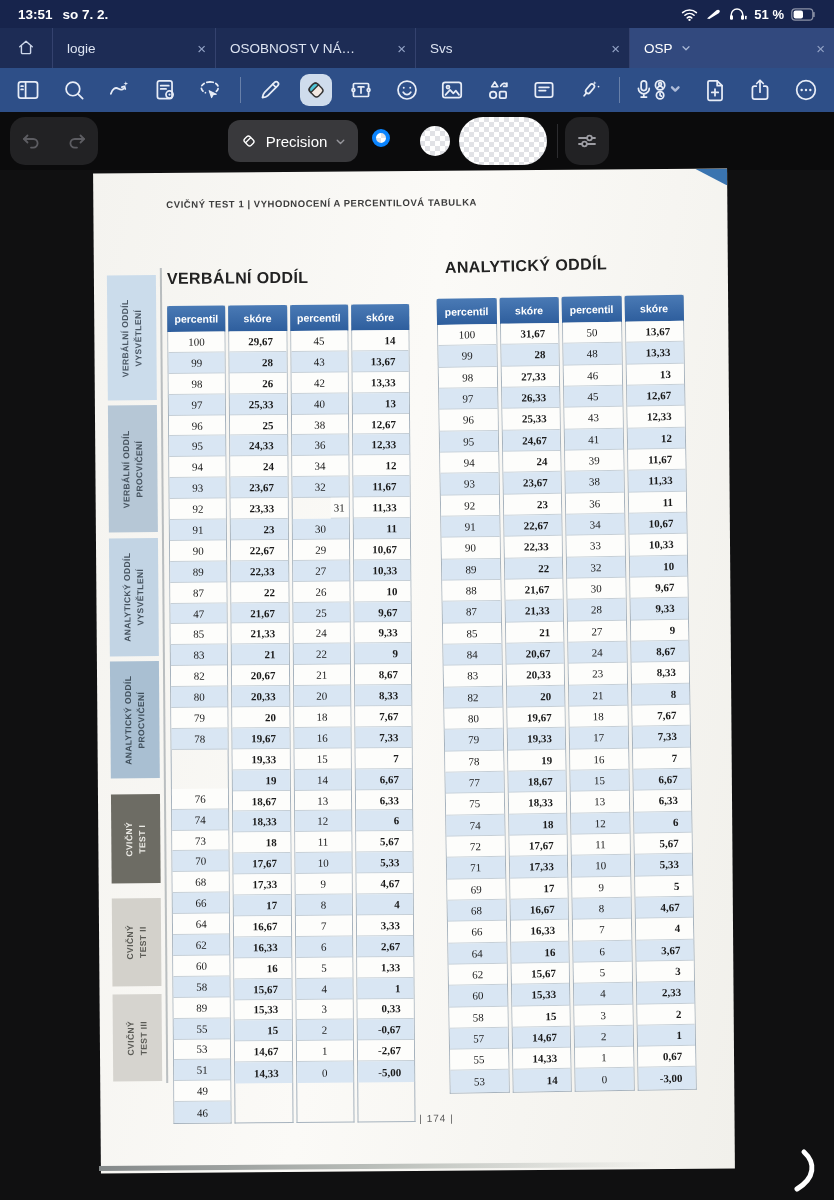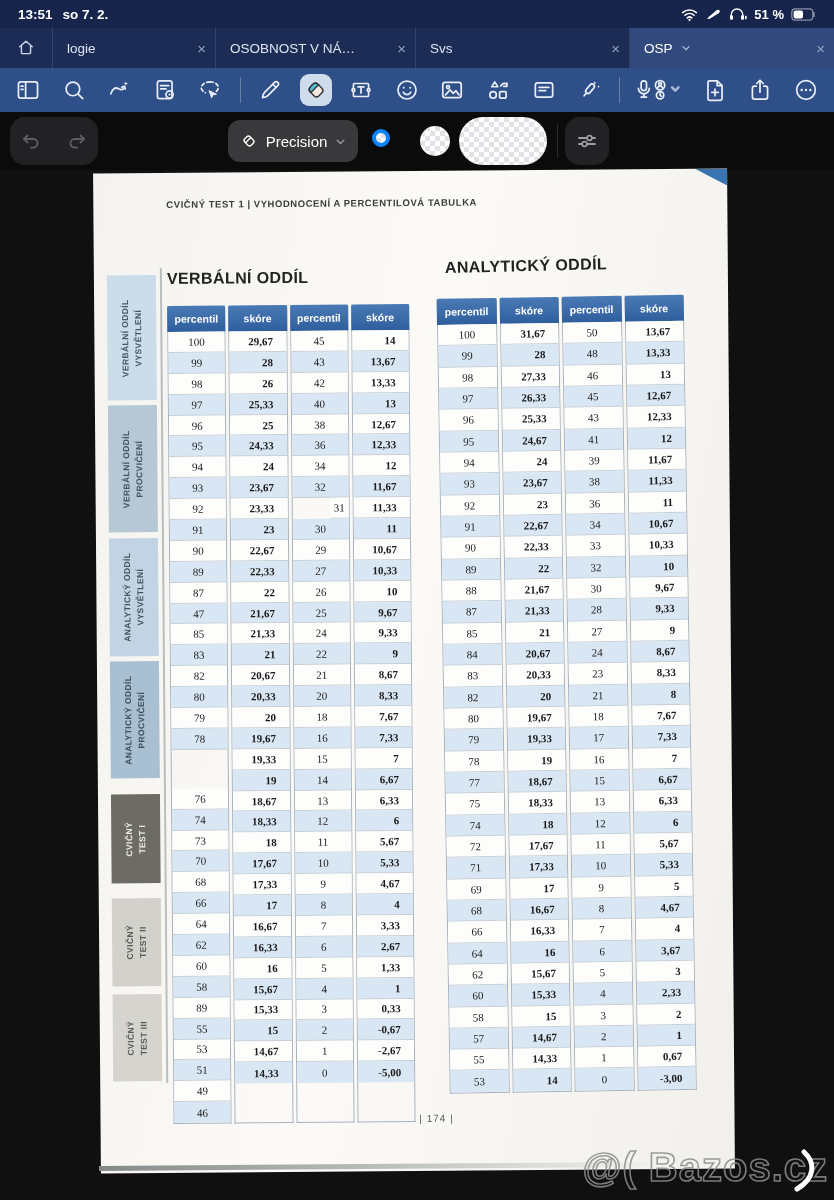--- a/index.html
+++ b/index.html
@@ -679,18 +679,17 @@
             <div class="pcell score" style="height: 21.33px;">3</div>
             <div class="pcell shade score" style="height: 21.33px;">2,33</div>
             <div class="pcell score" style="height: 21.33px;">2</div>
             <div class="pcell shade score" style="height: 21.33px;">1</div>
             <div class="pcell score" style="height: 21.33px;">0,67</div>
             <div class="pcell shade score" style="height: 21.33px;">-3,00</div>
           </div>
         </div>
       </div>
     <div class="page-edge"></div>
-    <div class="watermark">@( Bazos.cz</div>
     <svg class="penmark" width="52" height="52" viewBox="0 0 52 52" fill="none">
         <path d="M30 6c12 11 11 26-7 37" stroke="#fff" stroke-width="5" stroke-linecap="round"></path>
       </svg>
   </div>
 </div>
 
 </body></html>

